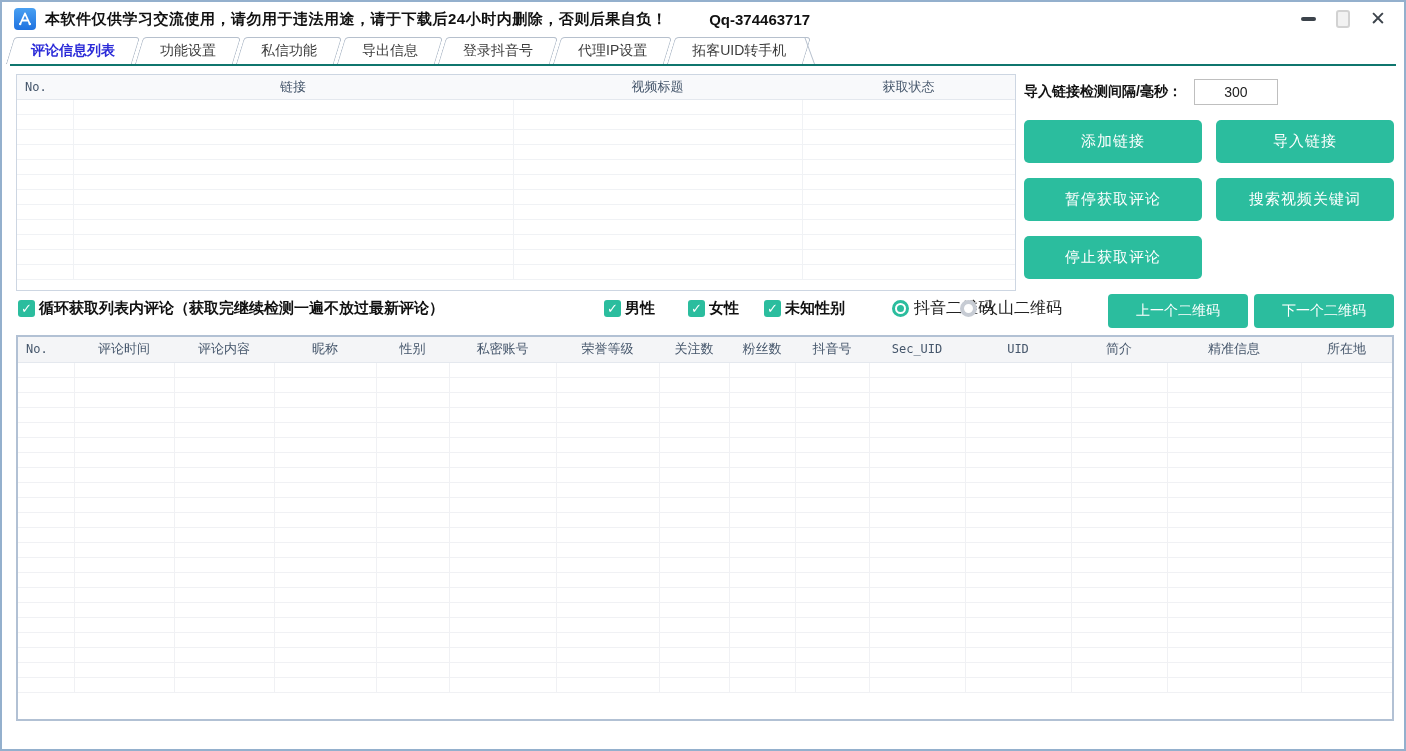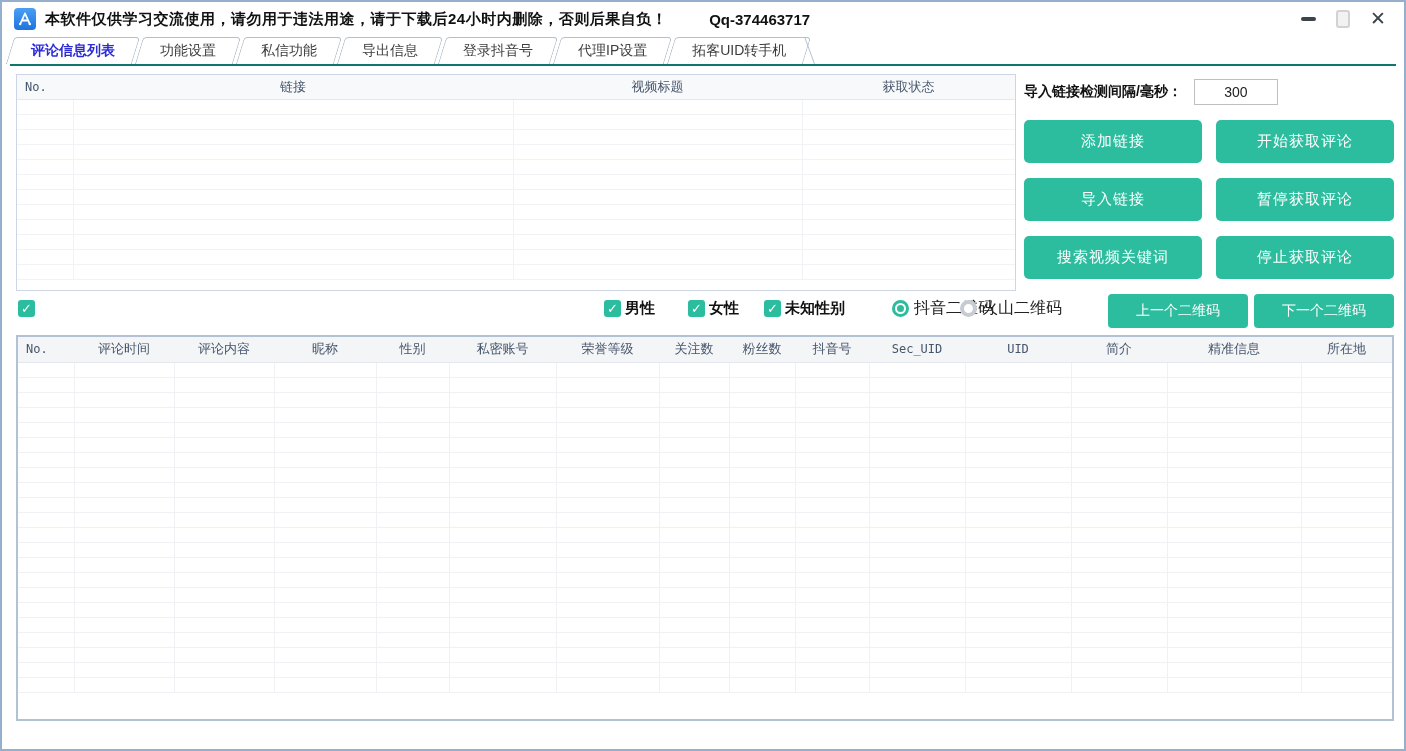--- a/index.html
+++ b/index.html
@@ -215,30 +215,30 @@
         </tbody>
     </table>
   </div>
 
   <div class="interval-row">
     <span class="interval-label">导入链接检测间隔/毫秒：</span>
     <input class="interval-input" type="text" value="300" style="">
   </div>
   <div class="panel-buttons">
     <div class="tbtn">添加链接</div>
-    <div class="tbtn">开始获取评论</div>
     <div class="tbtn">导入链接</div>
     <div class="tbtn">暂停获取评论</div>
     <div class="tbtn">搜索视频关键词</div>
     <div class="tbtn">停止获取评论</div>
   </div>
 
   <div class="filter-row">
     <div class="f-item" style="left:2px;">
       <span class="checkbox">✓</span>
+      <span class="cb-label">循环获取列表内评论（获取完继续检测一遍不放过最新评论）</span>
     </div>
     <div class="f-item" style="left:588px;">
       <span class="checkbox">✓</span>
       <span class="cb-label">男性</span>
     </div>
     <div class="f-item" style="left:672px;">
       <span class="checkbox">✓</span>
       <span class="cb-label">女性</span>
     </div>
     <div class="f-item" style="left:748px;">

